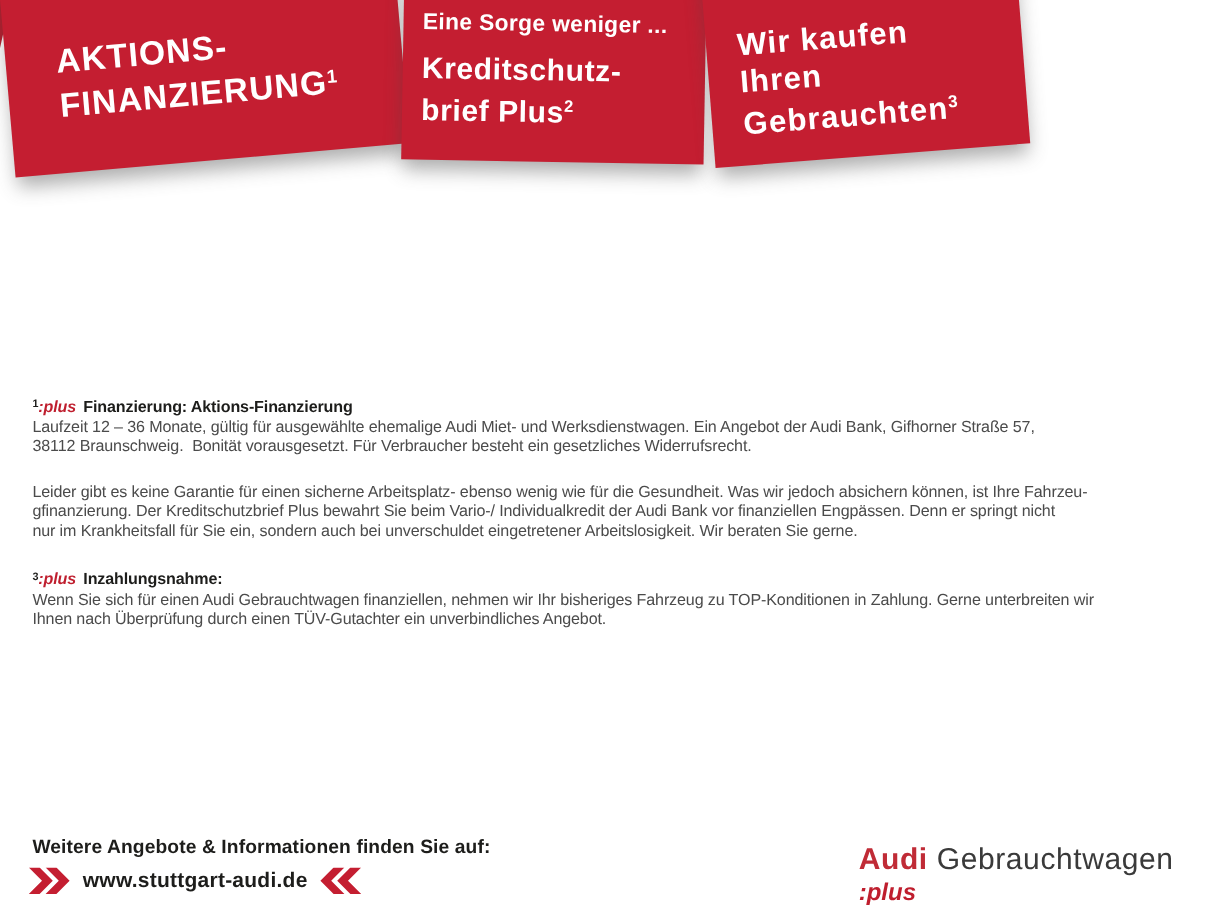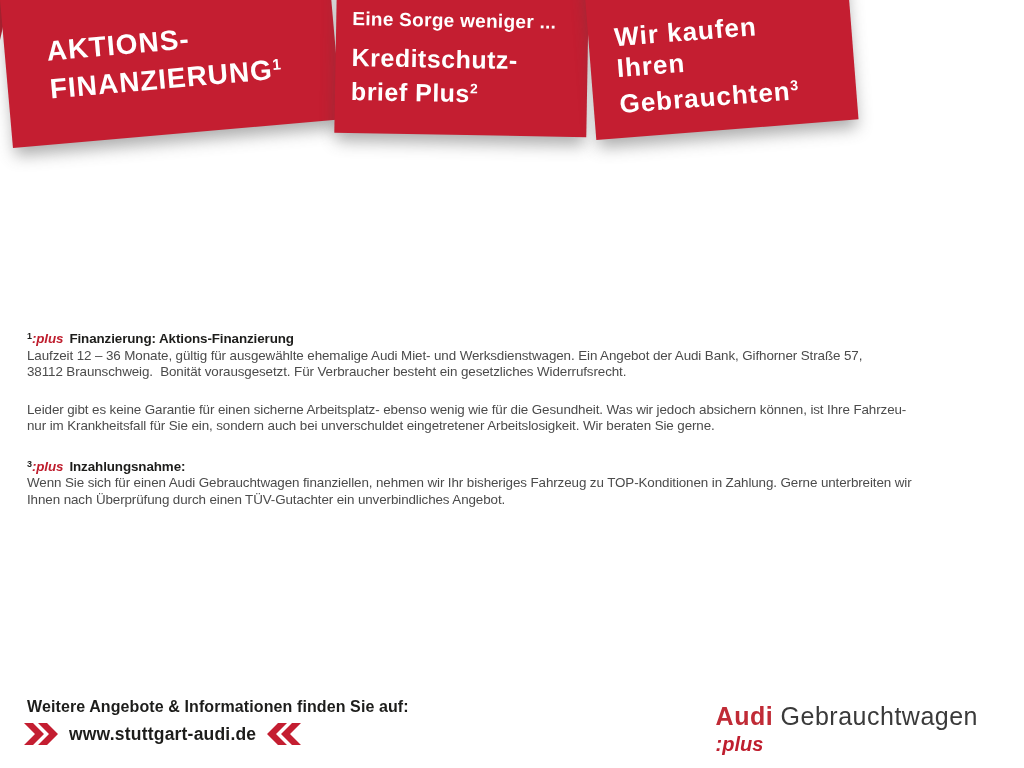--- a/index.html
+++ b/index.html
@@ -31,21 +31,21 @@
   .footnotes{position:absolute;left:27px;top:328px;color:#4b4b4b;
     font-size:13.4px;line-height:16.5px;letter-spacing:-.1px;}
   .fn{margin-bottom:21px;}
   .fn-head{color:#1d1d1b;font-weight:bold;white-space:pre;}
   .fn-head sup{font-size:9px;vertical-align:4px;}
   .fn-plus{color:#bf1e2e;font-style:italic;font-weight:bold;padding-right:6px;}
   .fn-line{white-space:pre;}
   
   .footer-info{position:absolute;left:27px;top:698px;font-size:16px;font-weight:bold;
     color:#1d1d1b;letter-spacing:.1px;}
-  .footer-link{position:absolute;left:24px;top:723px;display:flex;align-items:center;gap:10px;}
+  .footer-link{position:absolute;left:24px;top:723px;display:flex;align-items:flex-start;gap:10px;}
   .footer-url{font-size:17.5px;font-weight:bold;color:#1d1d1b;letter-spacing:.2px;}
   .chev{display:block;}
   .chev.left{transform:scaleX(-1);}
   .logo{position:absolute;right:18px;top:702px;}
   .logo-line1{font-size:25px;letter-spacing:.5px;color:#3a3a3a;margin-right:28px;white-space:pre;}
   .logo-audi{color:#c02b36;font-weight:bold;}
   .logo-plus{font-size:20px;font-weight:bold;font-style:italic;color:#bf1e2e;margin-top:2px;}
 </style>
 </head>
 <body>
@@ -80,20 +80,21 @@
   <div class="footnotes">
 
     <div class="fn">
       <div class="fn-head"><sup>1</sup><span class="fn-plus">:plus</span><span>Finanzierung: Aktions-Finanzierung</span></div>
       <div class="fn-line">Laufzeit 12 – 36 Monate, gültig für ausgewählte ehemalige Audi Miet- und Werksdienstwagen. Ein Angebot der Audi Bank, Gifhorner Straße 57,</div>
       <div class="fn-line">38112 Braunschweig.  Bonität vorausgesetzt. Für Verbraucher besteht ein gesetzliches Widerrufsrecht.</div>
     </div>
 
     <div class="fn">
       <div class="fn-line">Leider gibt es keine Garantie für einen sicherne Arbeitsplatz- ebenso wenig wie für die Gesundheit. Was wir jedoch absichern können, ist Ihre Fahrzeu-</div>
+      <div class="fn-line">gfinanzierung. Der Kreditschutzbrief Plus bewahrt Sie beim Vario-/ Individualkredit der Audi Bank vor finanziellen Engpässen. Denn er springt nicht</div>
       <div class="fn-line">nur im Krankheitsfall für Sie ein, sondern auch bei unverschuldet eingetretener Arbeitslosigkeit. Wir beraten Sie gerne.</div>
     </div>
 
     <div class="fn">
       <div class="fn-head"><sup>3</sup><span class="fn-plus">:plus</span><span>Inzahlungsnahme:</span></div>
       <div class="fn-line">Wenn Sie sich für einen Audi Gebrauchtwagen finanziellen, nehmen wir Ihr bisheriges Fahrzeug zu TOP-Konditionen in Zahlung. Gerne unterbreiten wir</div>
       <div class="fn-line">Ihnen nach Überprüfung durch einen TÜV-Gutachter ein unverbindliches Angebot.</div>
     </div>
 
   </div>

